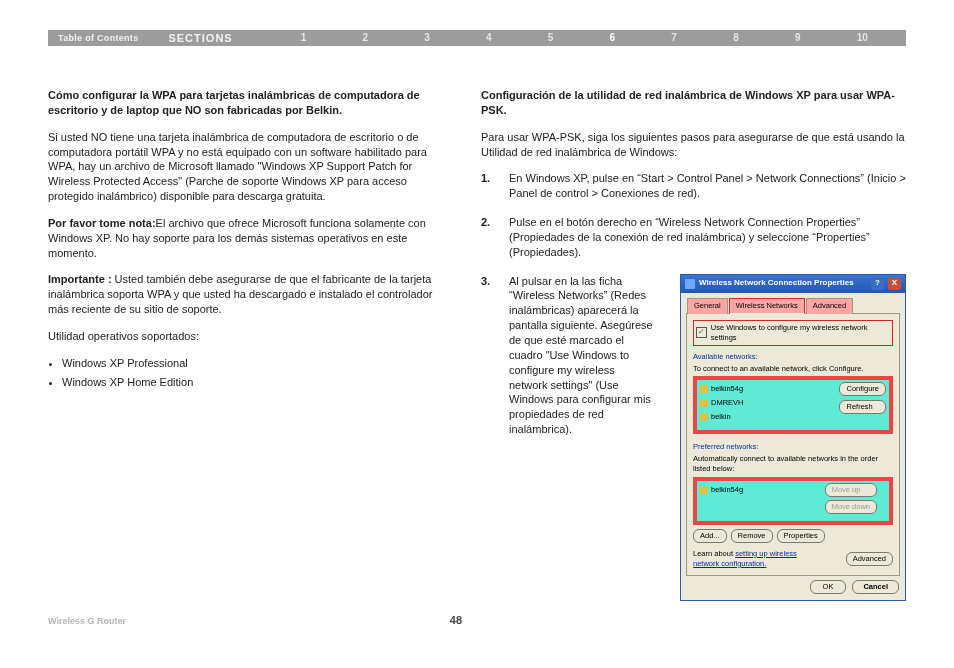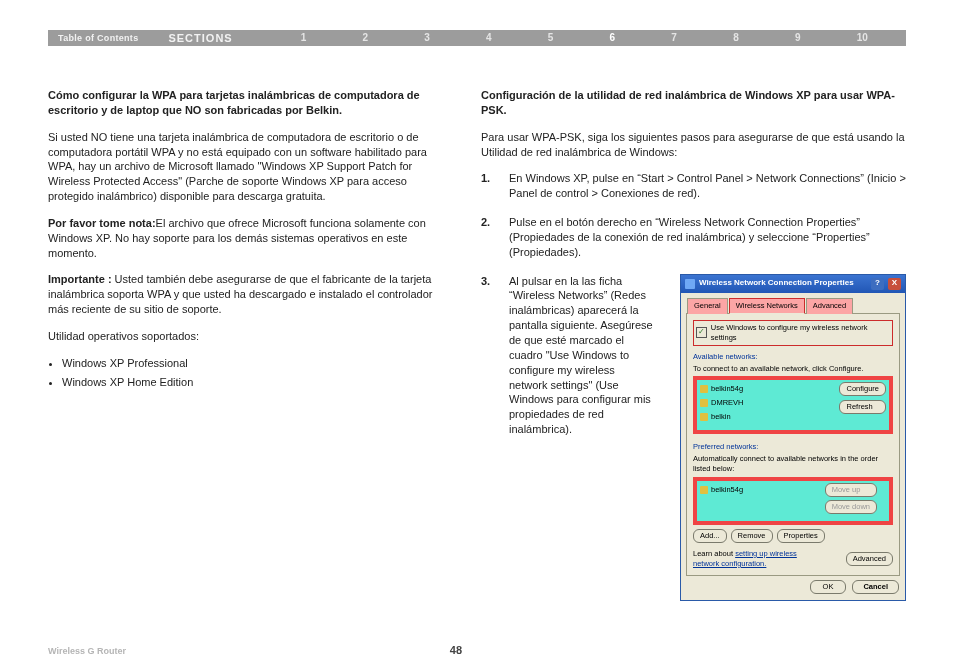--- a/index.html
+++ b/index.html
@@ -114,21 +114,21 @@
     border: 1px solid #7a7a6c; background: #ece9d8;
     padding: 1px 6px; font-size: 7.5px; border-radius: 6px;
   }
   .xp-btn.dis { color: #999; }
   .xp-row { display: flex; gap: 4px; margin-top: 4px; }
   .xp-link { color: #003399; text-decoration: underline; }
   .xp-footer { display: flex; justify-content: flex-end; gap: 6px; padding: 0 6px 6px 6px; }
 
   .page-footer {
     position: absolute;
-    bottom: 10px;
+    bottom: 40px;
     left: 48px;
     right: 48px;
     display: flex;
     align-items: center;
     font-size: 9px;
     color: #b5b5b5;
     font-weight: bold;
   }
   .page-footer .pg { flex: 1; text-align: center; color: #444; font-size: 11px; }
 </style>

